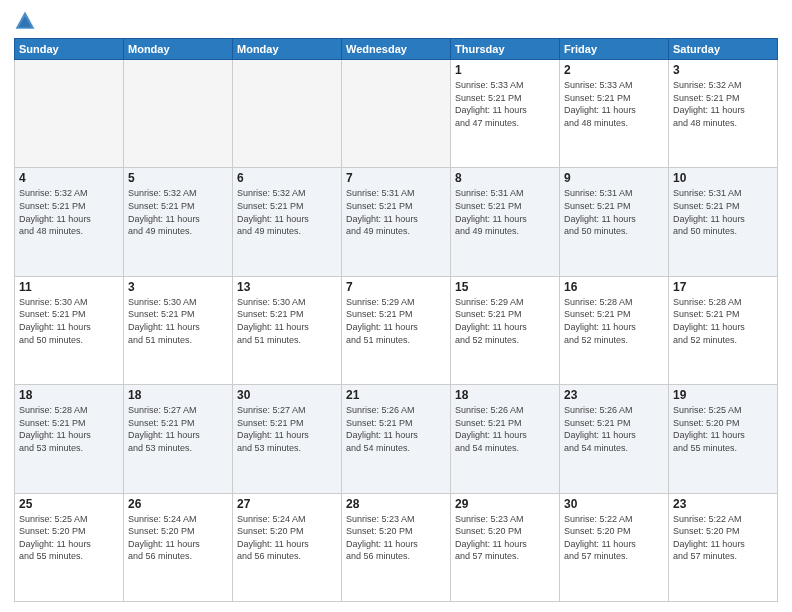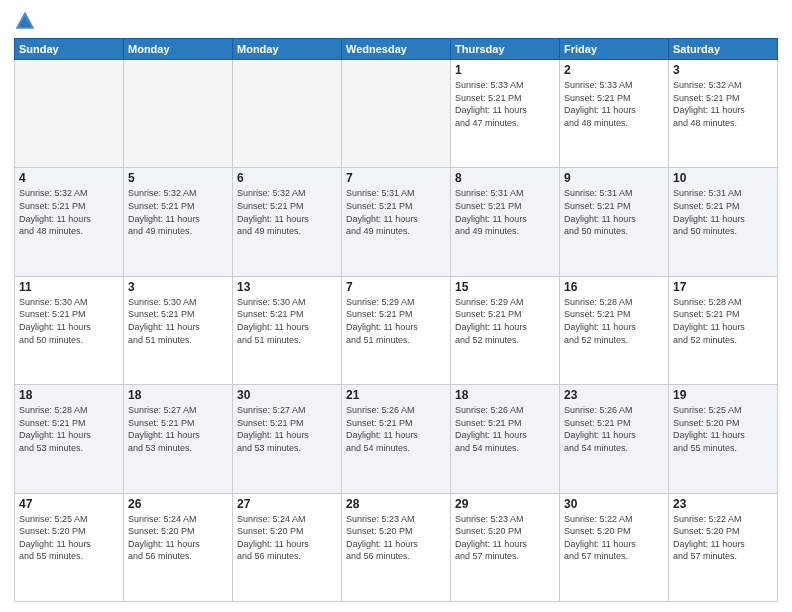--- a/index.html
+++ b/index.html
@@ -240,21 +240,21 @@
             <span class="day-num">23</span>
             <div class="day-info">Sunrise: 5:26 AM<br>Sunset: 5:21 PM<br>Daylight: 11 hours<br>and 54 minutes.</div>
           </td>
           <td class="alt-row">
             <span class="day-num">19</span>
             <div class="day-info">Sunrise: 5:25 AM<br>Sunset: 5:20 PM<br>Daylight: 11 hours<br>and 55 minutes.</div>
           </td>
         </tr>
         <tr>
           <td>
-            <span class="day-num">47</span>
+            <span class="day-num">25</span>
             <div class="day-info">Sunrise: 5:25 AM<br>Sunset: 5:20 PM<br>Daylight: 11 hours<br>and 55 minutes.</div>
           </td>
           <td>
             <span class="day-num">26</span>
             <div class="day-info">Sunrise: 5:24 AM<br>Sunset: 5:20 PM<br>Daylight: 11 hours<br>and 56 minutes.</div>
           </td>
           <td>
             <span class="day-num">27</span>
             <div class="day-info">Sunrise: 5:24 AM<br>Sunset: 5:20 PM<br>Daylight: 11 hours<br>and 56 minutes.</div>
           </td>

